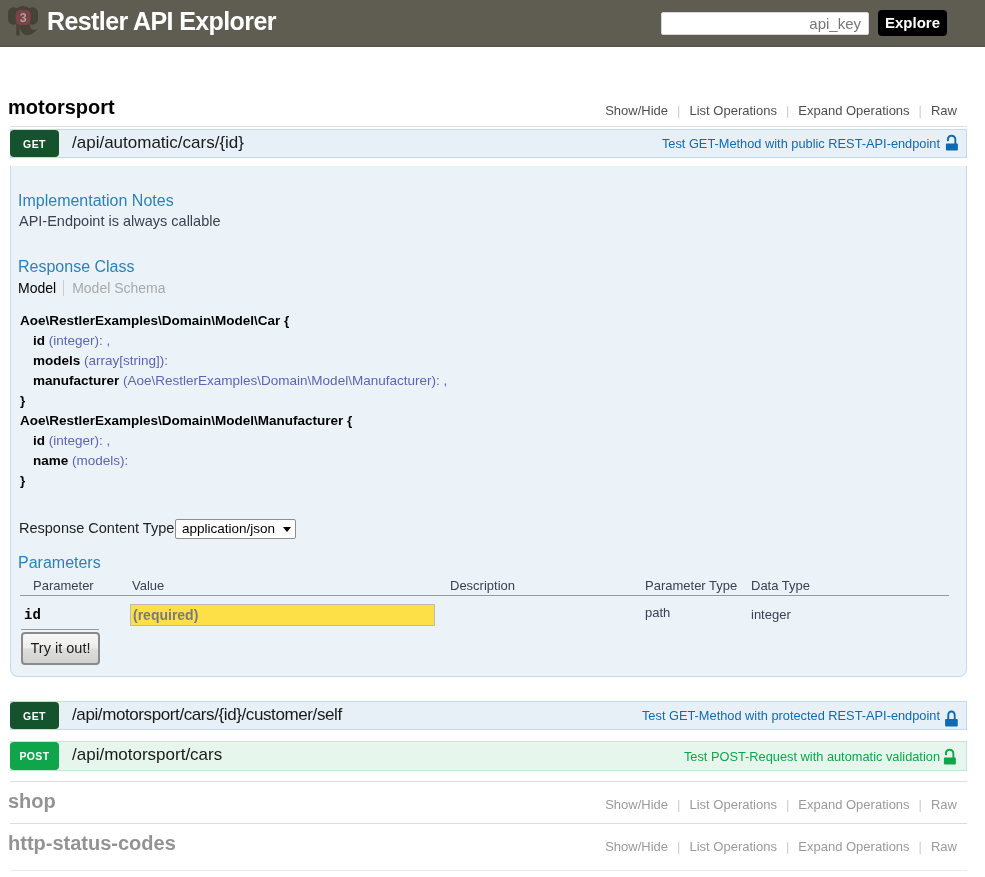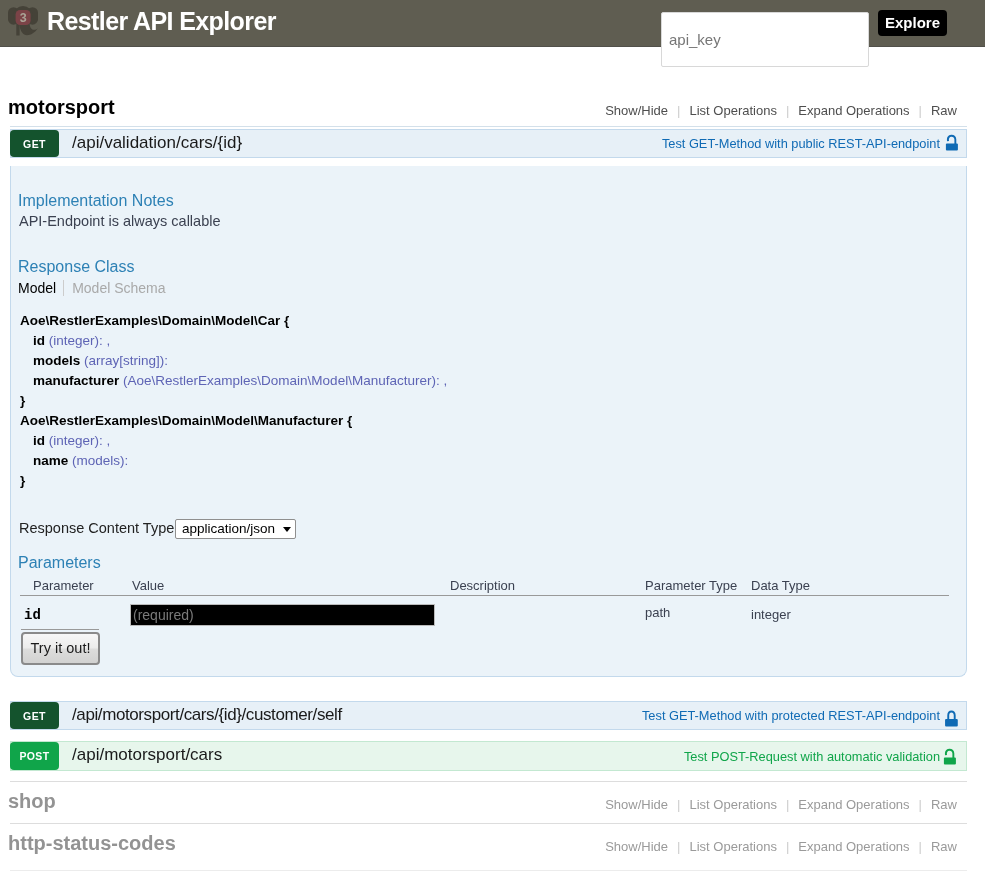--- a/index.html
+++ b/index.html
@@ -2,21 +2,21 @@
 <html><head>
 <meta charset="utf-8">
 <style>
 * { margin:0; padding:0; box-sizing:content-box; }
 html,body { width:985px; background:#fff; font-family:"Liberation Sans", sans-serif; }
 body { position:relative; height:877px; overflow:hidden; }
 
 .header { position:absolute; top:0; left:0; width:985px; height:46px; background:#5f5d51; border-bottom:1px solid #51504a; }
 .logo { position:absolute; left:9px; top:4px; }
 .title { position:absolute; left:47px; top:7px; font-size:25px; letter-spacing:-0.6px; font-weight:bold; color:#fff; }
-.apikey { position:absolute; left:661px; top:12px; width:192px; height:21px; border:1px solid #d8d8d8; border-radius:2px; background:#fff; font-size:15px; color:#767676; padding:16px 7px; line-height:22px; }
+.apikey { position:absolute; left:661px; top:12px; width:192px; height:21px; border:1px solid #d8d8d8; border-radius:2px; background:#fff; font-size:15px; color:#767676; padding:0 7px; line-height:22px;text-align:right; }
 .explore { position:absolute; left:878px; top:10px; width:69px; height:26px; background:#000; color:#fff; font-weight:bold; font-size:15px; text-align:center; line-height:26px; border-radius:4px; }
 
 .reshead { position:absolute; left:10px; width:957px; }
 .reshead h2 { position:absolute; left:-2px; top:0; font-size:20px; font-weight:bold; color:#000; }
 .reshead.inactive h2 { color:#939393; }
 .opts { position:absolute; right:10px; font-size:13px; color:#4e4e4e; white-space:nowrap; }
 .opts .sep { color:#ccc; padding:0 9px; }
 .reshead.inactive .opts { color:#9a9a9a; }
 .resborder { position:absolute; left:10px; width:957px; border-top:1px solid #ddd; }
 
@@ -41,21 +41,21 @@
 .sig .pt { color:#5e64b5; }
 .rct { position:absolute; left:8px; top:354px; font-size:14.5px; color:#222; }
 .select { position:absolute; left:164px; top:353px; width:113px; height:18px; border:1px solid #8f8f8f; border-radius:2px; background:#fff; font-size:13.5px; color:#000; line-height:18px; padding-left:6px; }
 .select .arrow { position:absolute; right:4px; top:7px; width:0; height:0; border-left:4.5px solid transparent; border-right:4.5px solid transparent; border-top:5.5px solid #000; }
 .thead { position:absolute; top:412px; left:0; width:955px; font-size:13px; color:#3b4151; }
 .thead span, .trow span { position:absolute; top:0; white-space:nowrap; }
 .c1 { left:14px;margin-left:8px; } .c2 { left:121px; } .c3 { left:439px; } .c4 { left:634px; } .c5 { left:740px; }
 .thline { position:absolute; top:429px; left:9px; width:929px; border-top:1px solid #999; }
 .trow { position:absolute; top:438px; left:0; width:955px; font-size:13px; color:#3b4151; }
 .idcell { position:absolute; left:13px; top:6px; font-family:"Liberation Mono", monospace; font-weight:bold; font-size:14px; color:#000; }
-.pinput { position:absolute; left:119px; top:0; width:299px; height:20px; border:1px solid #bbb; background:#000000; font-size:14px; font-weight:normal; color:#7a7a7a; line-height:21px; padding:0 2px; }
+.pinput { position:absolute; left:119px; top:0; width:299px; height:20px; border:1px solid #bbb; background:#fde047; font-size:14px; font-weight:bold; color:#7a7a7a; line-height:21px; padding:0 2px; }
 .idborder { position:absolute; left:10px; top:463px; width:78px; border-top:1px solid #999; }
 .tryit { position:absolute; left:10px; top:466px; width:75px; height:29px; border:2px solid #8a8a8a; border-radius:4px;
   background:linear-gradient(#f7f7f7, #ececeb 48%, #dddddc 52%, #d2d2d1); text-align:center; line-height:28px; font-size:14.5px; color:#1a1a1a; }
 </style>
 </head>
 <body>
 
 <div class="header">
   <svg class="logo" width="30" height="30" viewBox="0 0 30 30" style="left:8px; top:6px;">
     <g fill="#454238">
@@ -73,21 +73,21 @@
   <div class="explore">Explore</div>
 </div>
 
 <div class="reshead" style="top:96px; height:30px; border-bottom:1px solid #d3e0ea;">
   <h2>motorsport</h2>
   <div class="opts" style="top:7px;"><span>Show/Hide</span><span class="sep">|</span><span>List Operations</span><span class="sep">|</span><span>Expand Operations</span><span class="sep">|</span><span>Raw</span></div>
 </div>
 
 <div class="op get" style="top:129px;">
   <div class="badge">GET</div>
-  <div class="path">/api/validation/cars/{id}</div>
+  <div class="path">/api/automatic/cars/{id}</div>
   <div class="oplink">Test GET-Method with public REST-API-endpoint
     <svg style="top:-2px;" width="13" height="17" viewBox="0 0 13 17">
         <g fill="#0f6ab4">
           <path d="M2.1 7.3 C1.4 3.6 3.1 0.9 6.2 0.8 C9.3 0.7 11.3 2.7 11.3 5.6 L11.3 10 L9.4 10 L9.4 5.6 C9.4 3.9 8.2 2.6 6.3 2.7 C4.5 2.8 3.5 4.2 4 7 Z"></path>
           <rect x="0.9" y="9.4" width="12" height="7.2" rx="1"></rect>
         </g>
       </svg>
   </div>
 </div>
 

